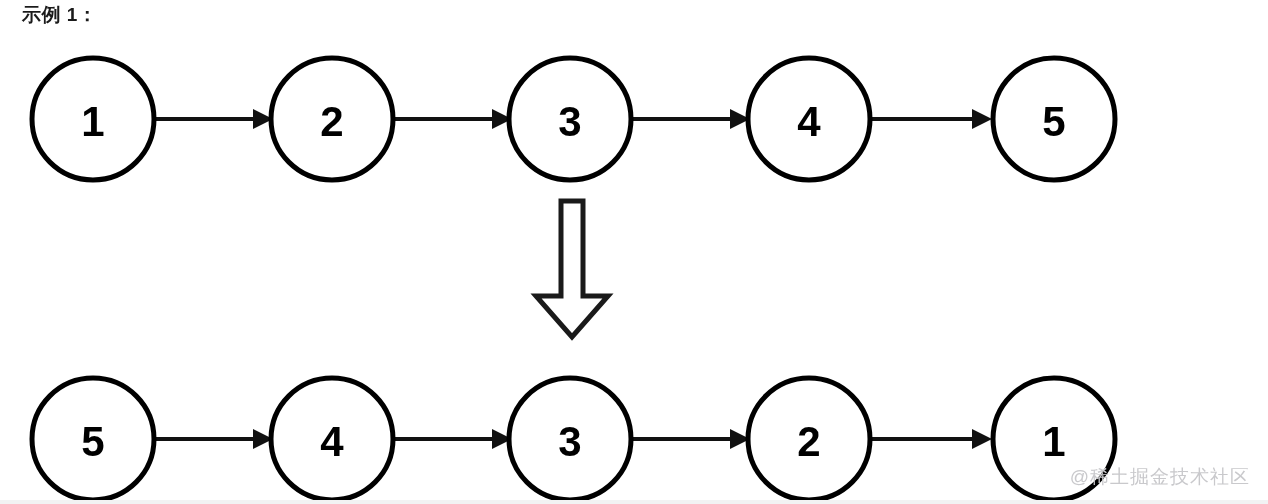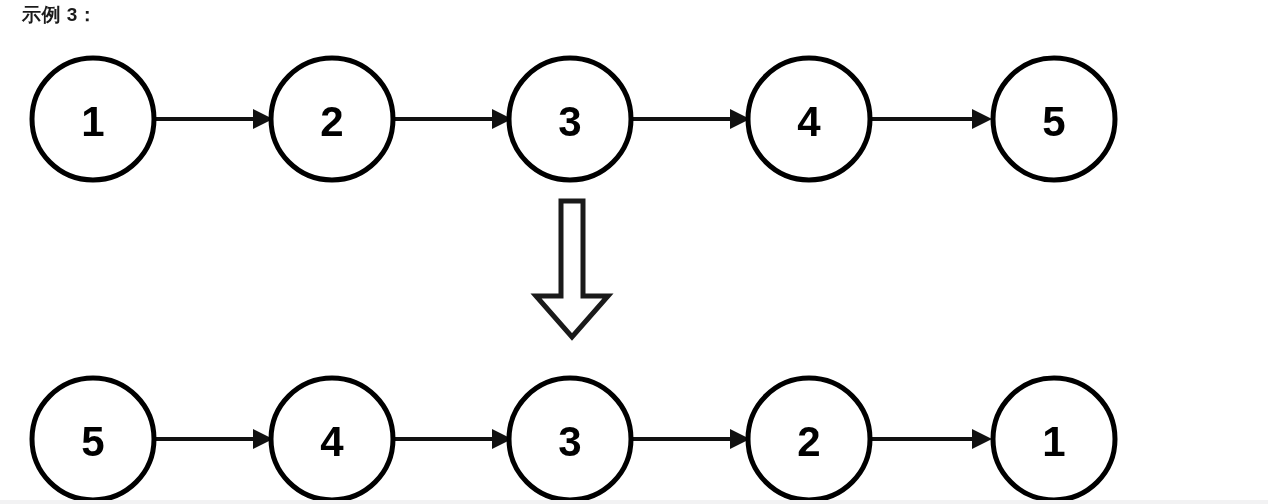--- a/index.html
+++ b/index.html
@@ -58,21 +58,21 @@
     letter-spacing: 1px;
     white-space: nowrap;
     font-family: "Liberation Sans", "DejaVu Sans", sans-serif;
   }
 </style>
 </head>
 <body>
 
 <div id="canvas">
 
-  <div class="title">示例 3：</div>
+  <div class="title">示例 1：</div>
 
   <svg class="diagram-svg" width="1268" height="504" xmlns="http://www.w3.org/2000/svg">
 
     <g>
       <g>
         <line x1="155" y1="119" x2="253" y2="119" stroke="#111" stroke-width="4"></line>
         <polygon points="253,109 253,129 273,119" fill="#111"></polygon>
 
         <line x1="394" y1="119" x2="492" y2="119" stroke="#111" stroke-width="4"></line>
         <polygon points="492,109 492,129 512,119" fill="#111"></polygon>
@@ -141,14 +141,15 @@
       </g>
       <g>
         <circle cx="1054" cy="439" r="61" fill="#ffffff" stroke="#000000" stroke-width="5"></circle>
         <text class="node-label" x="1054" y="441">1</text>
       </g>
     </g>
   </svg>
 
   <div class="bottom-band"></div>
 
+  <div class="watermark">@稀土掘金技术社区</div>
 
 </div>
 
 </body></html>

